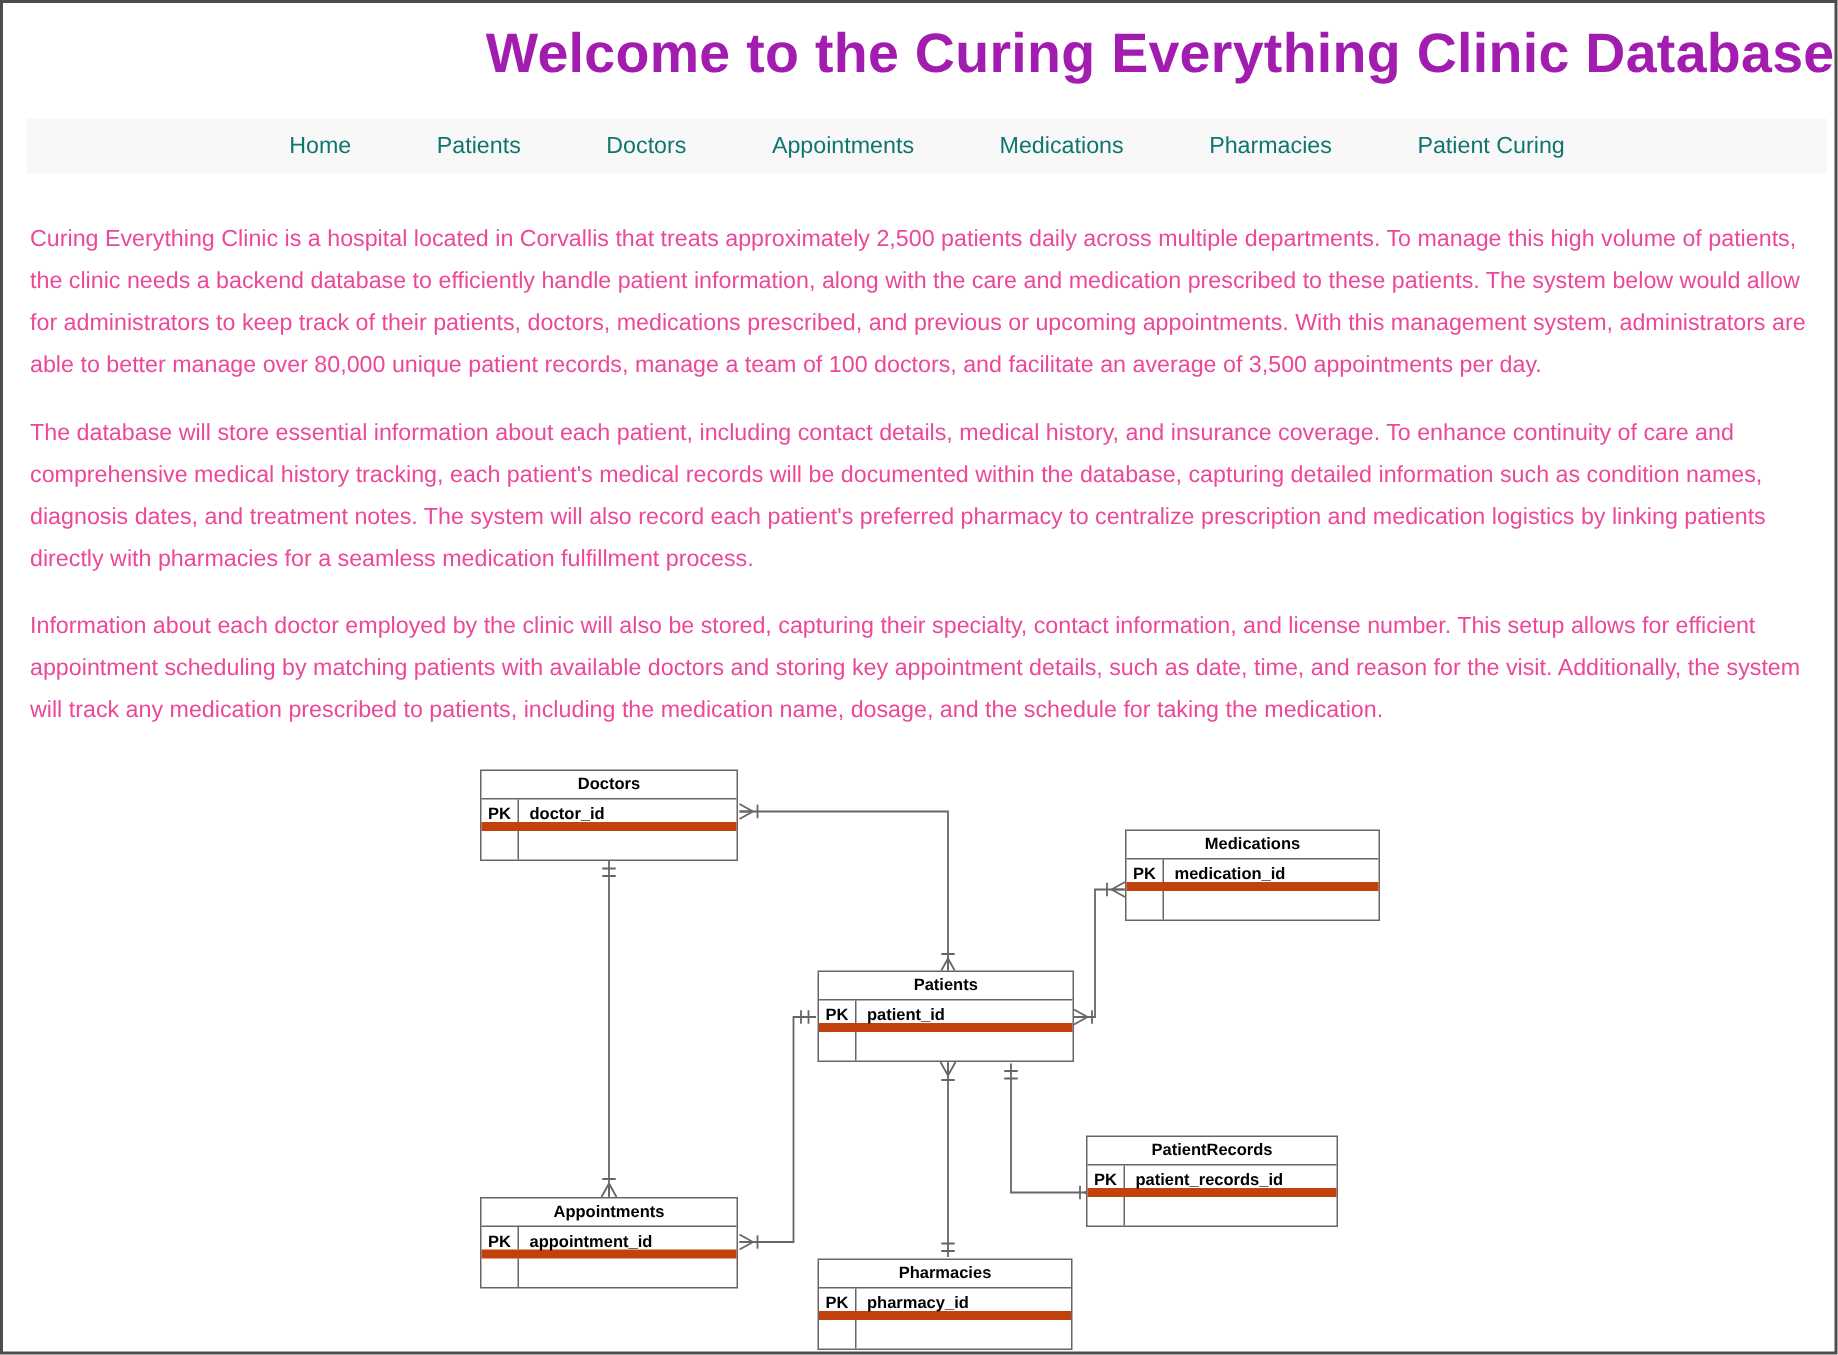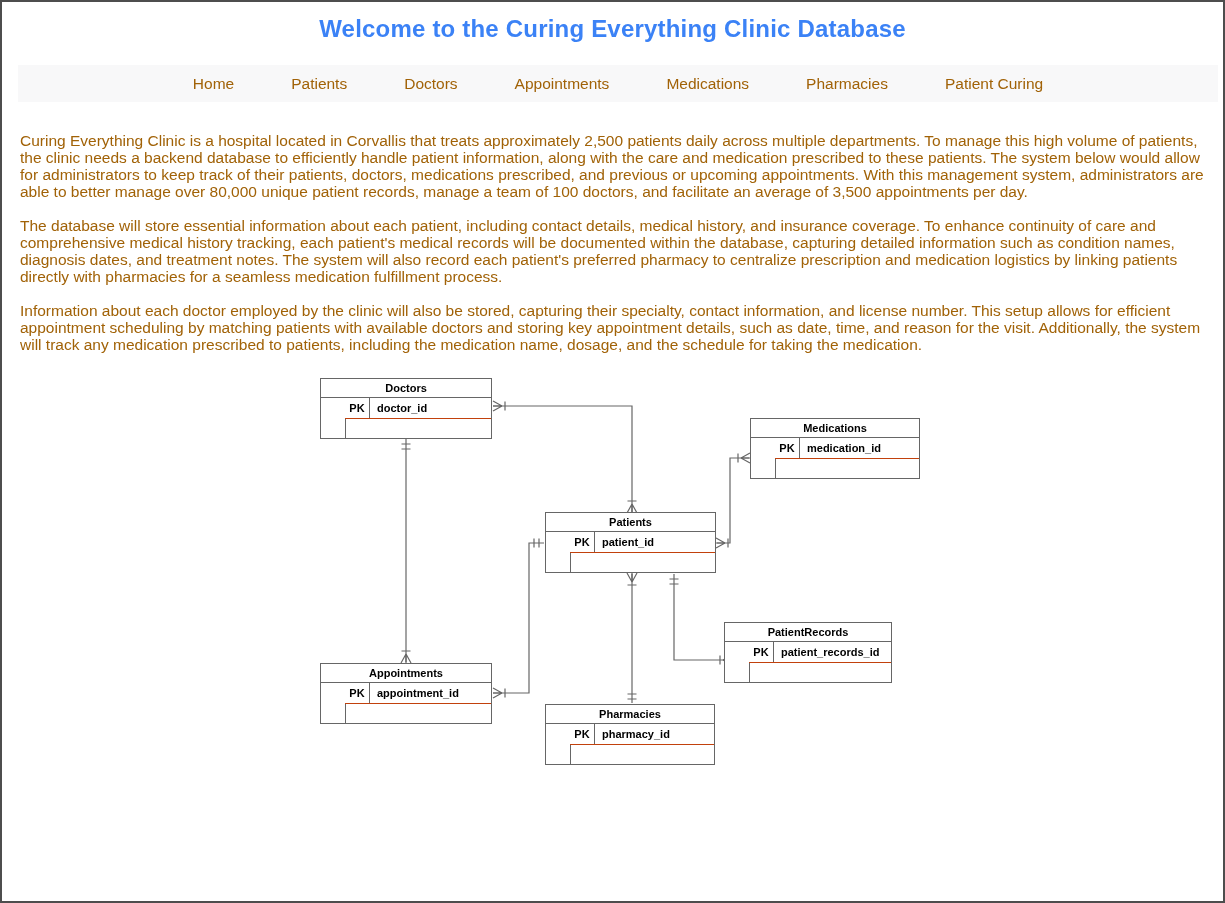--- a/index.html
+++ b/index.html
@@ -7,67 +7,67 @@
   body {
     width: 1225px; height: 903px;
     border: 2px solid #4d4d4d;
     font-family: "Liberation Sans", sans-serif;
     color: #000;
     overflow: hidden;
     position: relative;
   }
   .page-title {
     margin-top: 13px;
-    text-align: center;
-    font-size: 24px;
+    text-align: right;
+    font-size: 37px;
     font-weight: bold;
-    color: #3b82f6;
+    color: #a21caf;
     letter-spacing: 0.2px;
   }
   .nav-bar {
     margin: 22px auto 0 16px;
     width: 1200px; height: 37px;
     background: #f8f8f9;
     display: flex;
     align-items: center;
     justify-content: center;
     gap: 57px;
   }
   .nav-link {
-    color: #a16207;
+    color: #0f766e;
     font-size: 15.5px;
     text-decoration: none;
     cursor: pointer;
     white-space: nowrap;
   }
   .content { margin: 30px 16px 0 18px; width: 1192px; }
   .content p {
     font-size: 15.5px;
-    line-height: 17px;
+    line-height: 28px;
     margin-bottom: 17px;
-    color: #a16207;
+    color: #ec4899;
   }
   .diagram {
     position: relative;
     width: 1225px; height: 425px;
     margin-top: 0px;
   }
   .diagram svg { position: absolute; left: 0; top: 0; }
   .etable {
     position: absolute;
     border: 1px solid #666;
     background: #fff;
     font-size: 11px;
   }
   .t-title {
     height: 19px; line-height: 19px;
     text-align: center; font-weight: bold;
     border-bottom: 1px solid #666;
   }
-  .t-row { display: flex; height: 21px; border-bottom: 1px solid #c2410c; margin-left: 24px; }
+  .t-row { display: flex; height: 21px; border-bottom: 6px solid #c2410c; }
   .t-pk {
     width: 25px; border-right: 1px solid #666;
     text-align: center; font-weight: bold; line-height: 20px;
   }
   .t-field {
     flex: 1; line-height: 20px; padding-left: 7px;
     font-weight: bold; 
   }
   .t-empty { display: flex; height: 19px; }
   .t-empty .t-pk-cell { width: 25px; border-right: 1px solid #666; }

